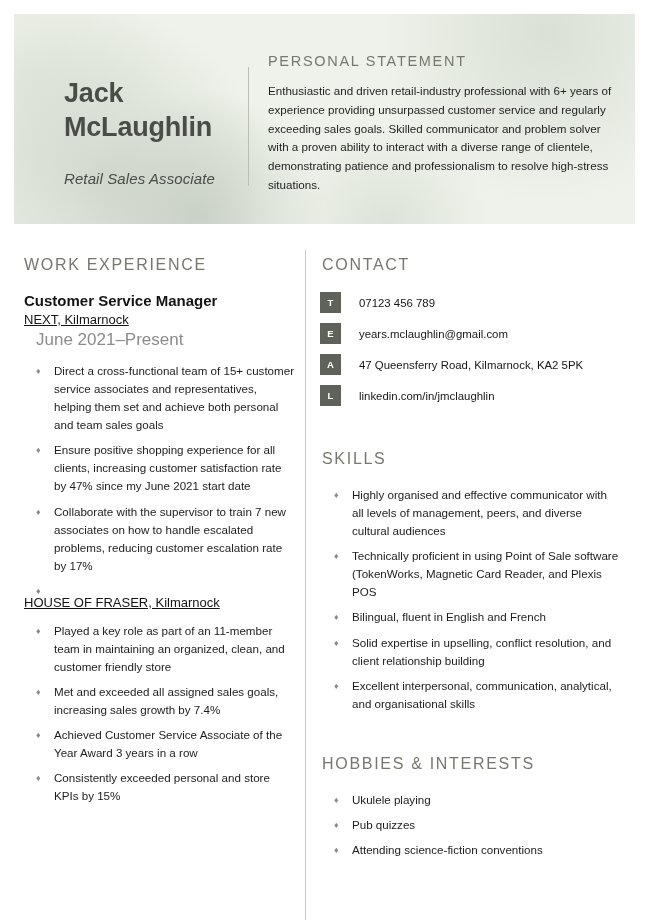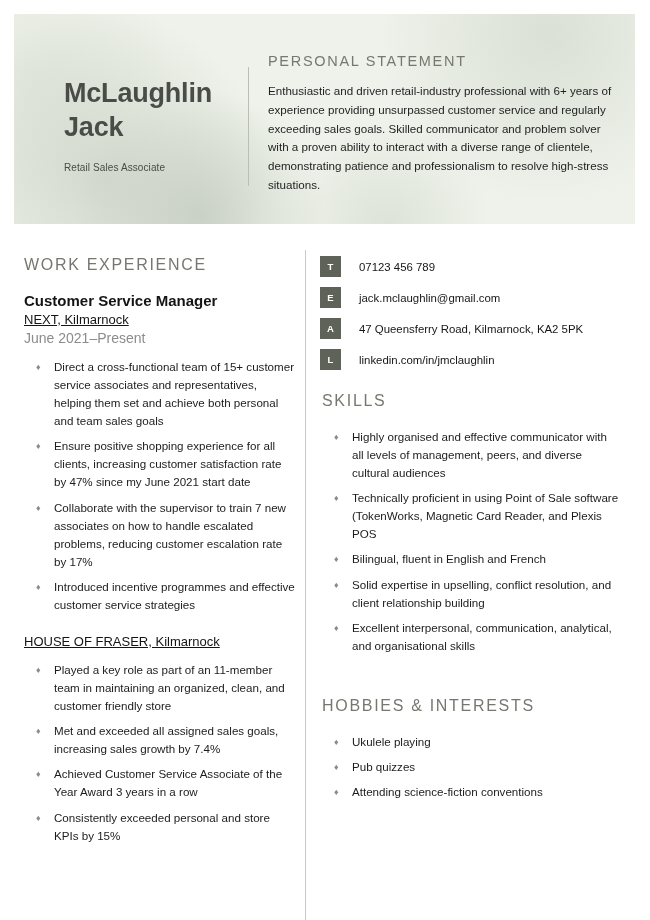--- a/index.html
+++ b/index.html
@@ -44,24 +44,25 @@
     width: 185px;
   }
   .name-line {
     font-size: 27px;
     font-weight: bold;
     color: #4a4c48;
     line-height: 1.26;
     letter-spacing: -0.2px;
   }
   .job-subtitle {
-    margin-top: 18px;
-    font-size: 10px;
+    margin-top: 26px;
+    font-size: 15px;
     color: #4a4c48;
     letter-spacing: 0.1px;
+    font-style: italic;
   }
   .header-divider {
     position: absolute;
     left: 234px;
     top: 53px;
     width: 1px;
     height: 119px;
     background: #b9bfb5;
   }
   .statement-block {
@@ -122,22 +123,23 @@
     color: #141414;
     margin-bottom: 3px;
   }
   .job-company {
     font-size: 13px;
     color: #141414;
     margin-bottom: 3px;
     text-decoration: underline;
   }
   .job-dates {
-    font-size: 14px;
+    font-size: 17px;
     color: #8c8c8c;
+    margin-left: 12px;
   }
 
   ul.bullets {
     list-style: none;
     margin: 12px 0 0 0;
     padding: 0;
   }
   ul.bullets li {
     position: relative;
     padding-left: 30px;
@@ -182,32 +184,32 @@
     flex: 0 0 21px;
     letter-spacing: 0.3px;
   }
   .contact-text {
     margin-left: 18px;
     font-size: 11.4px;
     color: #161616;
     text-align: right;
   }
 
-  .block-gap-skills { margin-top: 22px; }
+  .block-gap-skills { margin-top: 44px; }
   .block-gap-hobbies { margin-top: 42px; }
 </style>
 </head>
 <body>
 
 <div class="header-band">
   <div class="header-inner">
 
     <div class="name-block">
+      <div class="name-line">Jack</div>
       <div class="name-line">McLaughlin</div>
-      <div class="name-line">Jack</div>
       <div class="job-subtitle">Retail Sales Associate</div>
     </div>
 
     <div class="header-divider"></div>
 
     <div class="statement-block">
       <div class="statement-heading">PERSONAL STATEMENT</div>
       <div class="statement-body">Enthusiastic and driven retail-industry professional with 6+ years of experience providing unsurpassed customer service and regularly exceeding sales goals. Skilled communicator and problem solver with a proven ability to interact with a diverse range of clientele, demonstrating patience and professionalism to resolve high-stress situations.</div>
     </div>
 
@@ -220,45 +222,46 @@
   <div class="section-heading">WORK EXPERIENCE</div>
   <div id="jobs-container">
       <div class="job">
         <div class="job-title">Customer Service Manager</div>
         <div class="job-company">NEXT, Kilmarnock</div>
         <div class="job-dates">June 2021–Present</div>
         <ul class="bullets">
           <li><span class="diamond">♦</span><span>Direct a cross-functional team of 15+ customer service associates and representatives, helping them set and achieve both personal and team sales goals</span></li>
           <li><span class="diamond">♦</span><span>Ensure positive shopping experience for all clients, increasing customer satisfaction rate by 47% since my June 2021 start date</span></li>
           <li><span class="diamond">♦</span><span>Collaborate with the supervisor to train 7 new associates on how to handle escalated problems, reducing customer escalation rate by 17%</span></li>
-          <li><span class="diamond">♦</span><span>Introduced incentive programmes and effective customer service strategies</span></li>
+          <li><span class="diamond">♦</span></li>
         </ul>
       </div>
       <div class="job">
         <div class="job-company">HOUSE OF FRASER, Kilmarnock</div>
         <ul class="bullets">
           <li><span class="diamond">♦</span><span>Played a key role as part of an 11-member team in maintaining an organized, clean, and customer friendly store</span></li>
           <li><span class="diamond">♦</span><span>Met and exceeded all assigned sales goals, increasing sales growth by 7.4%</span></li>
           <li><span class="diamond">♦</span><span>Achieved Customer Service Associate of the Year Award 3 years in a row</span></li>
           <li><span class="diamond">♦</span><span>Consistently exceeded personal and store KPIs by 15%</span></li>
         </ul>
       </div>
     </div>
 </div>
 
 <div class="right-col">
 
+  <div class="section-heading">CONTACT</div>
   <ul class="contact-list" id="contact-container">
       <li class="contact-row">
         <span class="contact-icon">T</span>
         <span class="contact-text">07123 456 789</span>
       </li>
       <li class="contact-row">
         <span class="contact-icon">E</span>
-        <span class="contact-text">jack.mclaughlin@gmail.com</span>
+        <span class="contact-text">years.mclaughlin@gmail.com</span>
       </li>
       <li class="contact-row">
         <span class="contact-icon">A</span>
         <span class="contact-text">47 Queensferry Road, Kilmarnock, KA2 5PK</span>
       </li>
       <li class="contact-row">
         <span class="contact-icon">L</span>
         <span class="contact-text">linkedin.com/in/jmclaughlin</span>
       </li>
     </ul>

